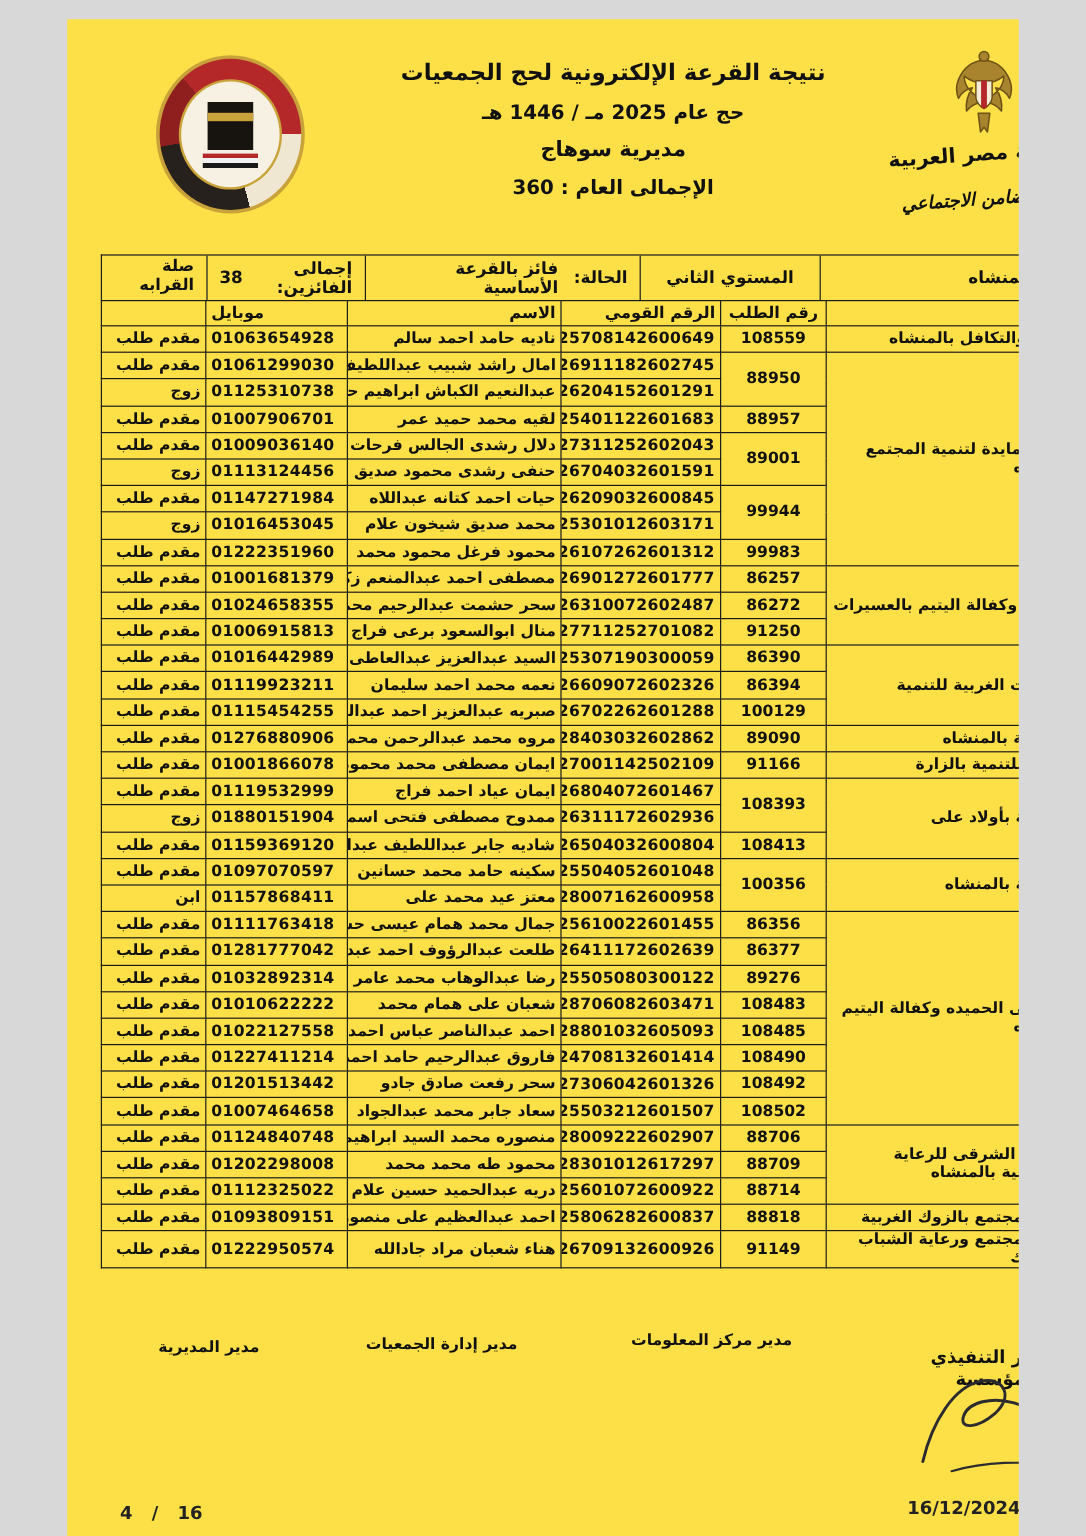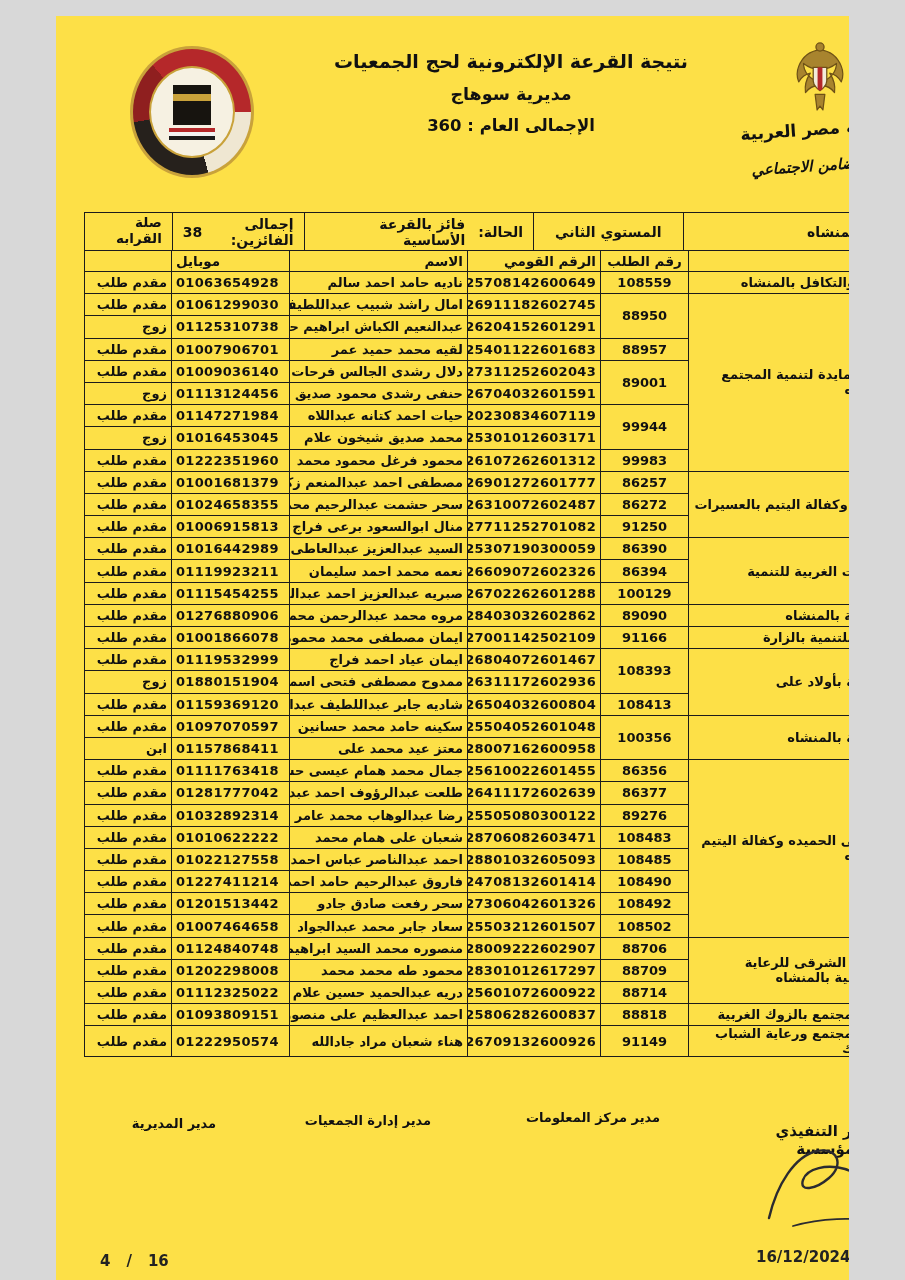--- a/index.html
+++ b/index.html
@@ -76,20 +76,21 @@
     <div class="logo-ring">
       <div class="logo-inner">
         <div class="kaaba"></div>
         <div class="flag"></div>
       </div>
     </div>
   </div>
 
   <div class="titles">
     <div class="t1">نتيجة القرعة الإلكترونية لحج الجمعيات</div>
+    <div class="t2">حج عام 2025 مـ / 1446 هـ</div>
     <div class="t3">مديرية سوهاج</div>
     <div class="t4">الإجمالى العام : 360</div>
   </div>
 
   <svg class="eagle" width="62" height="76" viewBox="0 0 64 78">
     <g fill="#a8842e" stroke="#6e5116" stroke-width="1.3" stroke-linejoin="round">
       <path d="M32 10 C22 11 14 17 10 27 C8 32 8 38 10 43 C13 38 17 35 22 34 C18 40 16 47 17 54 C21 49 26 47 29 47 L29 42 C21 40 15 32 15 24 C20 28 26 30 32 30 C38 30 44 28 49 24 C49 32 43 40 35 42 L35 47 C38 47 43 49 47 54 C48 47 46 40 42 34 C47 35 51 38 54 43 C56 38 56 32 54 27 C50 17 42 11 32 10 Z"></path>
       <circle cx="32" cy="7" r="4.2"></circle>
       <path d="M27 56 L37 56 L35 72 L32 68 L29 72 Z"></path>
     </g>
@@ -182,21 +183,21 @@
         <tr>
           <td class="c-idx">6</td>
           <td class="c-nid">26704032601591</td>
           <td class="c-name">حنفى رشدى محمود صديق</td>
           <td class="c-mob">01113124456</td>
           <td class="c-rel">زوج</td>
         </tr>
         <tr>
           <td class="c-idx">7</td>
           <td class="c-req" rowspan="2">99944</td>
-          <td class="c-nid">20230834607119</td>
+          <td class="c-nid">26209032600845</td>
           <td class="c-name">حيات احمد كتانه عبداللاه</td>
           <td class="c-mob">01147271984</td>
           <td class="c-rel">مقدم طلب</td>
         </tr>
         <tr>
           <td class="c-idx">8</td>
           <td class="c-nid">25301012603171</td>
           <td class="c-name">محمد صديق شيخون علام</td>
           <td class="c-mob">01016453045</td>
           <td class="c-rel">زوج</td>

